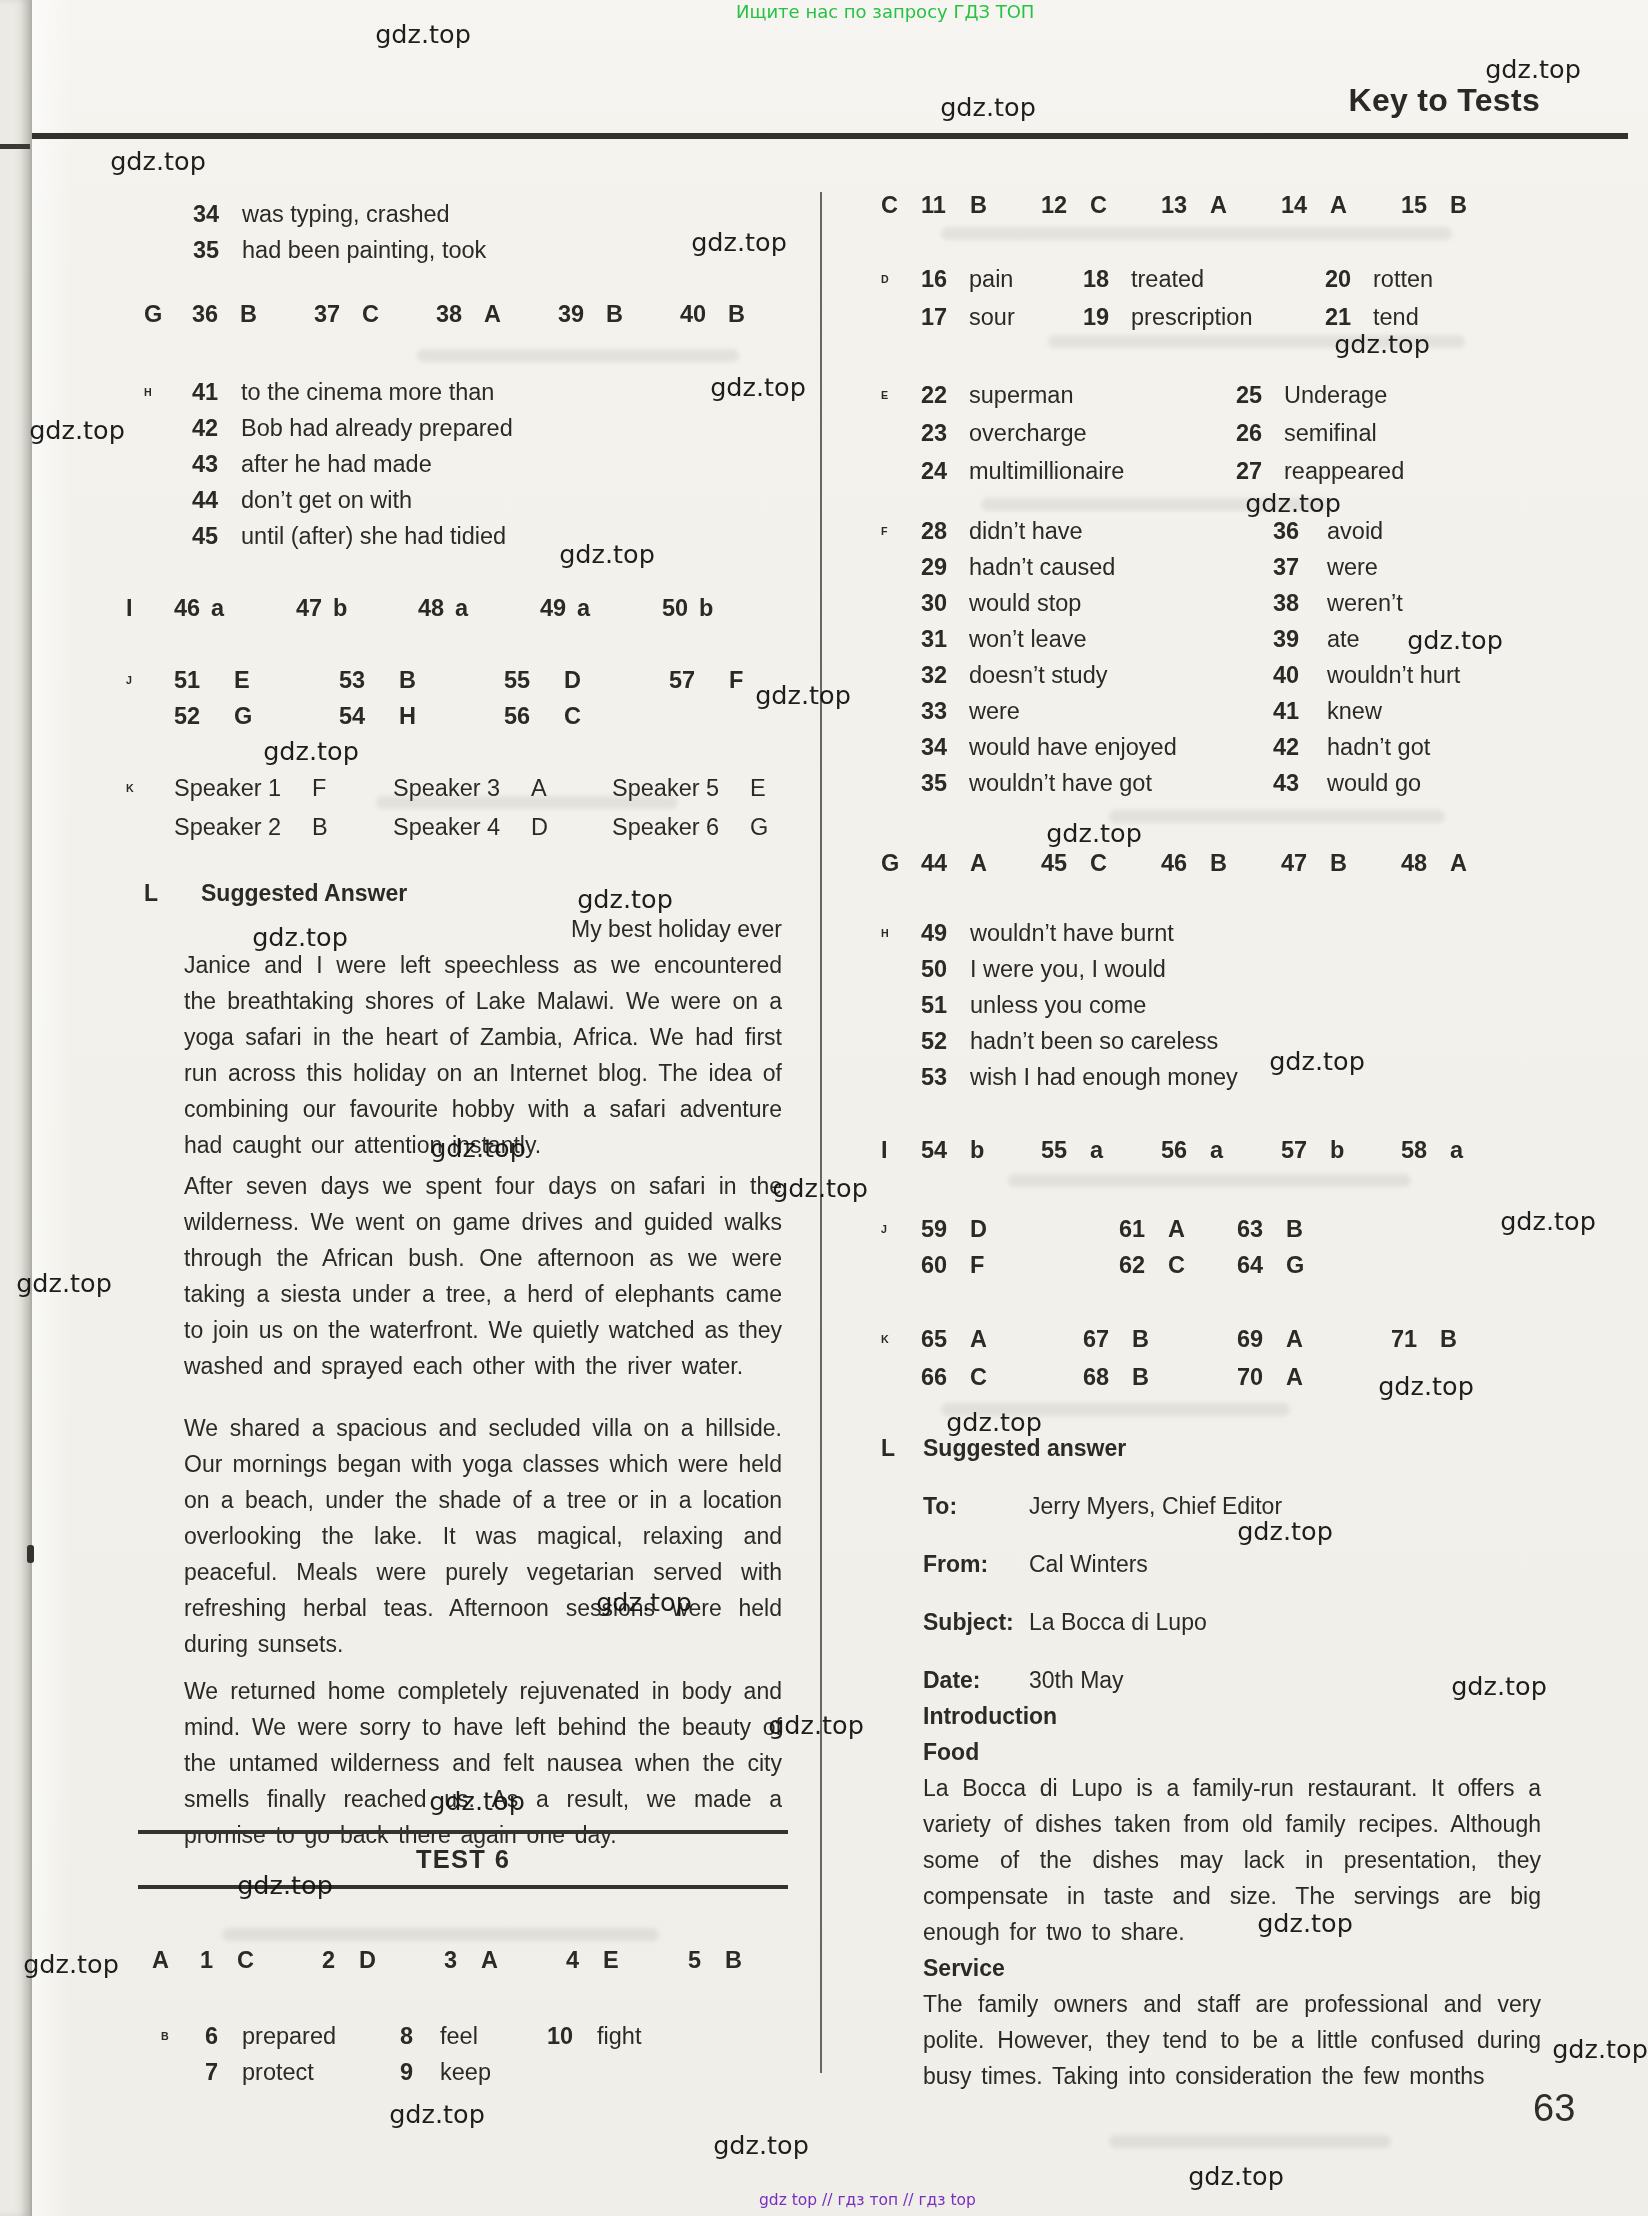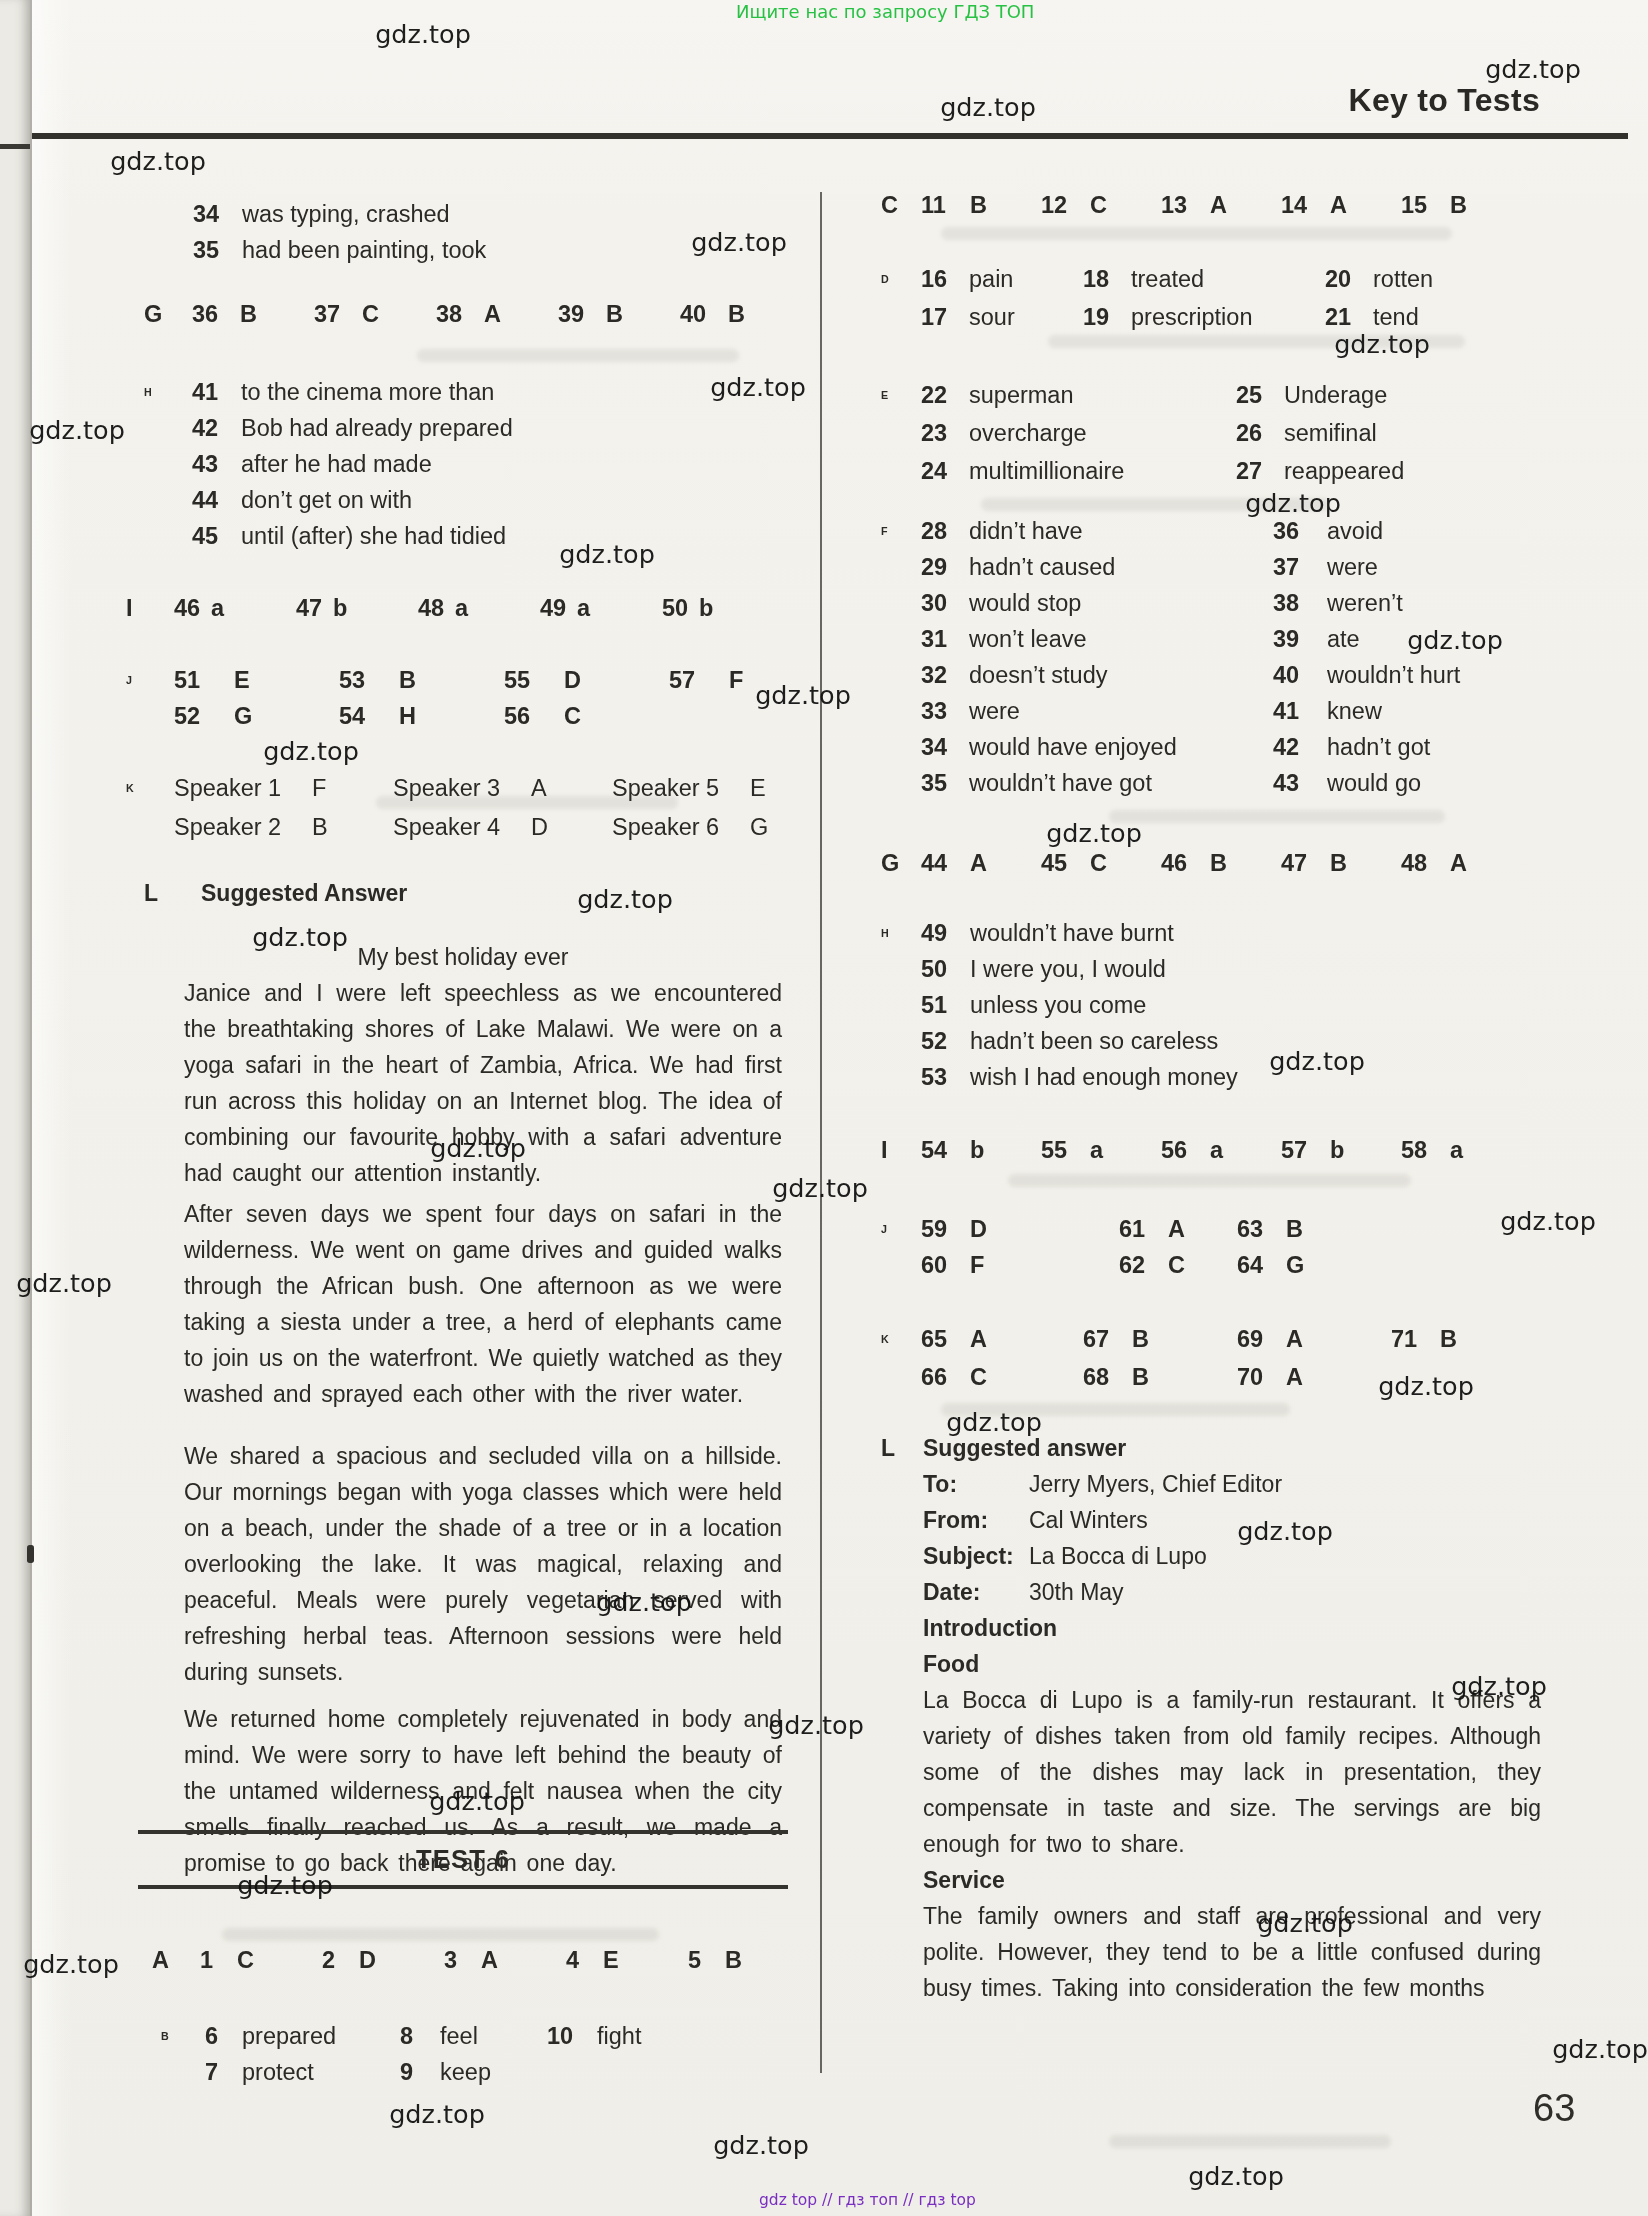--- a/index.html
+++ b/index.html
@@ -53,34 +53,34 @@
 
   .numlist .nl{height:36px;line-height:36px;font-size:23.5px;white-space:nowrap;}
   .numlist .n{display:inline-block;width:49px;font-weight:700;}
   .flexstart{display:flex;align-items:flex-start;}
   .flexstart .letter{line-height:36px;}
 
   .essay{width:638px;font-size:23px;line-height:36px;}
   .lrow{display:flex;height:36px;line-height:36px;}
   .lrow .bold{font-weight:700;}
   .essay .letter{flex:0 0 57px;}
-  .essay-title{text-align:center;height:36px;line-height:36px;margin-top:28px;}
+  .essay-title{text-align:right;height:36px;line-height:36px;}
   .essay-body{margin-left:40px;width:598px;}
   .ep{margin:0;text-align:justify;word-spacing:3.4px;}
   .ep:nth-of-type(2){margin-top:5.4px;}
   .ep:nth-of-type(3){margin-top:25.5px;}
   .ep:nth-of-type(4){margin-top:10.7px;}
 
   .test6{left:138px;top:1830px;width:650px;border-top:4.7px solid #34332d;border-bottom:4.7px solid #34332d;}
   .test6 .t{text-align:center;font-size:25.5px;font-weight:700;letter-spacing:1.3px;line-height:40px;padding:5.4px 0;}
 
   .memo{width:662px;font-size:23px;line-height:36px;}
   .memo .lrow{height:36px;line-height:36px;}
   .memo .letter{flex:0 0 42px;}
-  .memo-row{height:36px;line-height:36px;padding-left:42px;white-space:nowrap;}
+  .memo-row{height:36px;line-height:36px;padding-left:42px;white-space:nowrap;margin-top:22px;}
   .memo-label{display:inline-block;width:106px;font-weight:700;}
   .memo-sec{padding-left:42px;width:618px;}
   .memo-h{font-weight:700;height:36px;line-height:36px;}
   .memo-p{text-align:justify;word-spacing:3.4px;margin:0;}
 </style>
 </head>
 <body>
 
 <div class="page">
 

